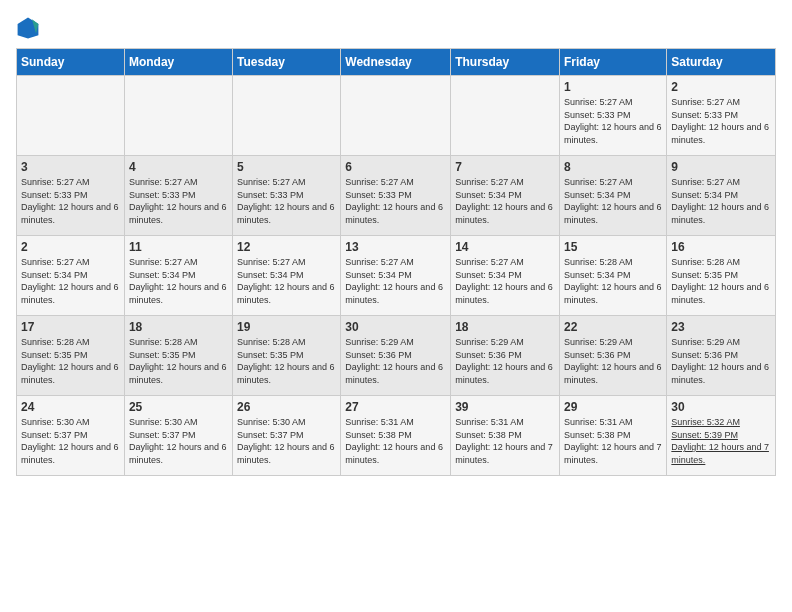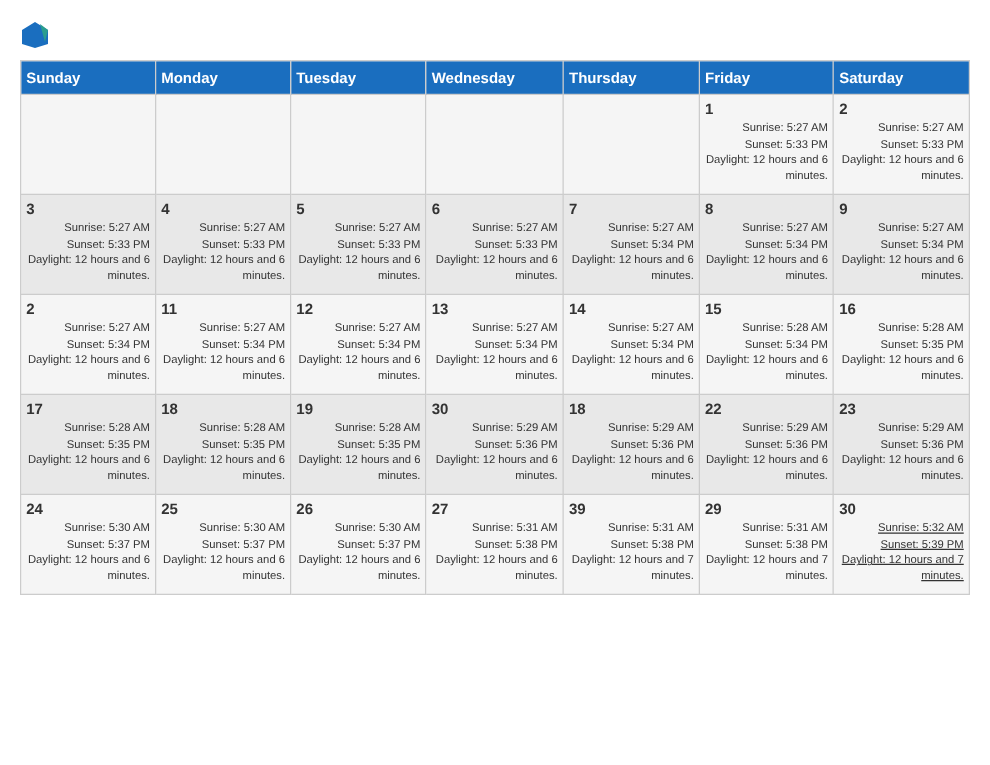--- a/index.html
+++ b/index.html
@@ -81,21 +81,20 @@
       font-size: 12px;
       font-weight: bold;
       color: #333;
       display: block;
       margin-bottom: 2px;
     }
     .day-info {
       font-size: 9px;
       color: #333;
       line-height: 1.4;
-      text-align: right;
     }
     .empty-cell {
       background-color: #f5f5f5;
     }
   </style>
 </head>
 <body>
 
 <div class="header-area">
   <div class="logo">

